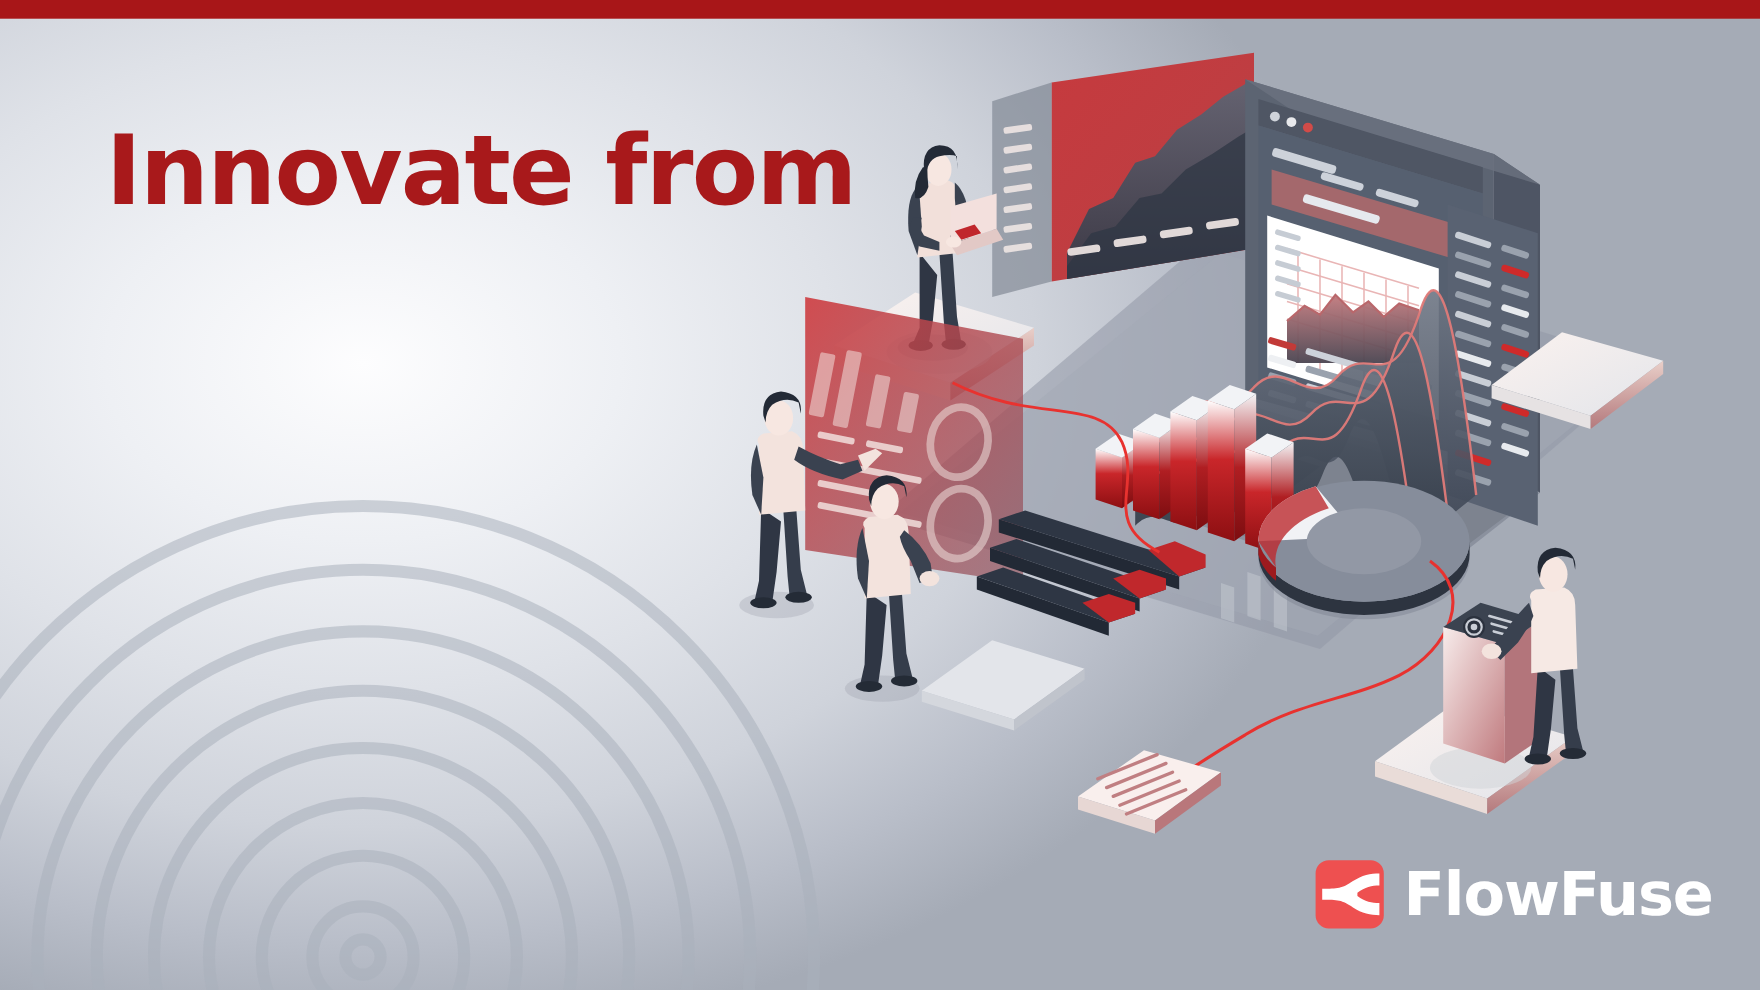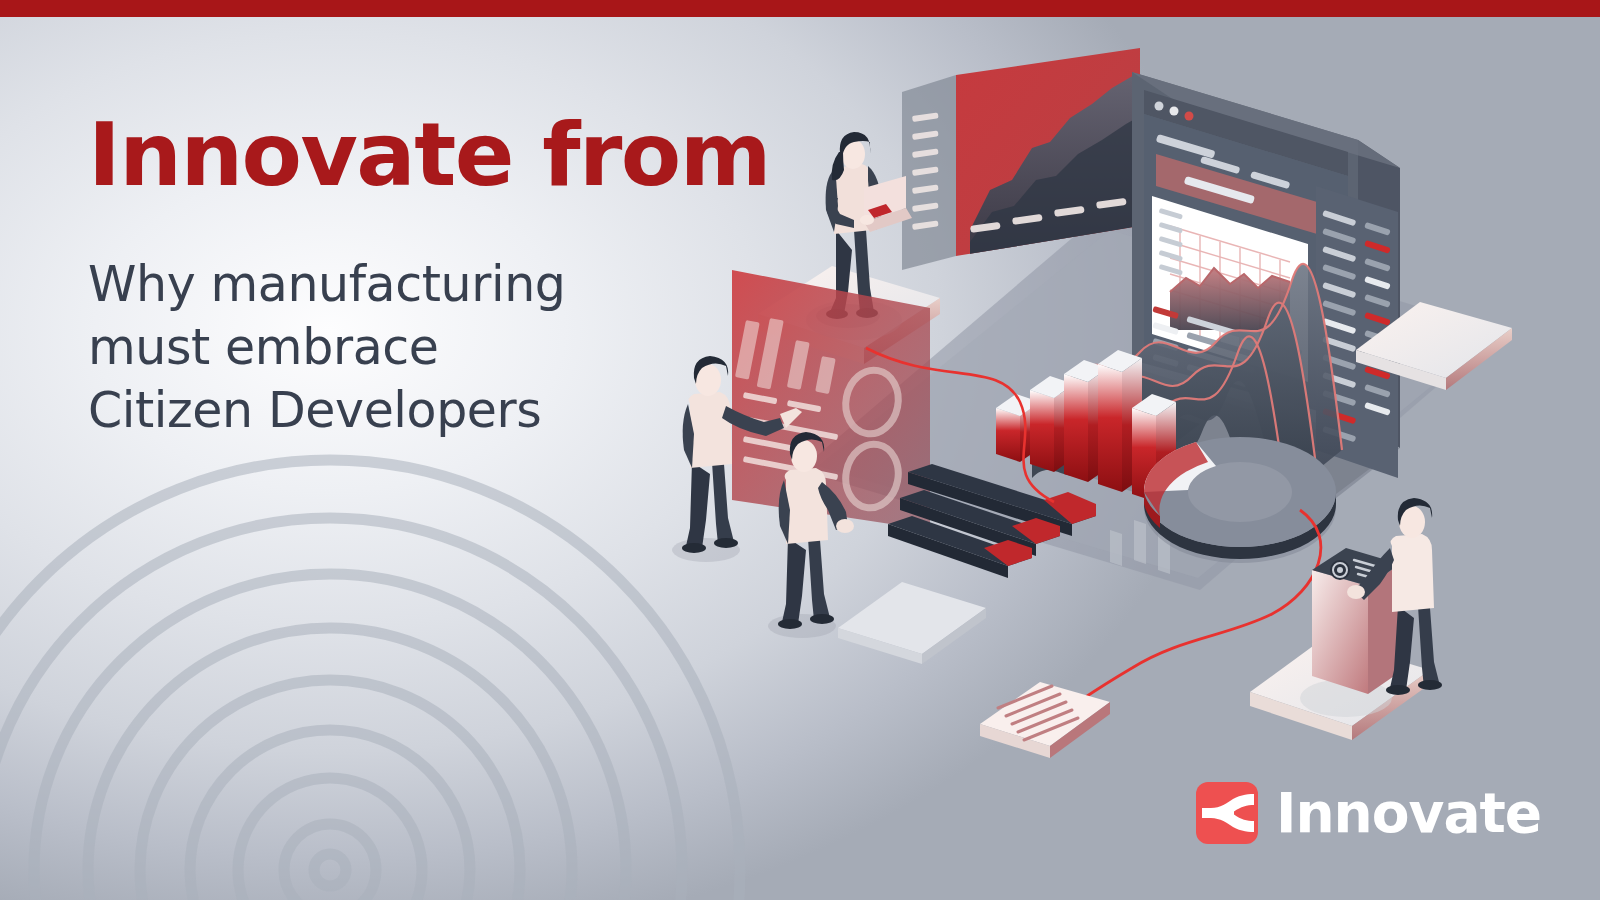--- a/index.html
+++ b/index.html
@@ -6,20 +6,21 @@
   body{
     width:1600px;height:900px;overflow:hidden;
     font-family:"DejaVu Sans", sans-serif;
     background:#9fa5b1;
   }
   #stage{
     position:relative;width:1600px;height:900px;overflow:hidden;
     background:
       radial-gradient(900px 620px at 330px 330px, #fdfdfe 0%, #eef0f4 26%, #dfe2e8 48%, #cfd3db 68%, #b9bec9 85%, #a5abb6 100%),
       linear-gradient(110deg,#e7e9ee 0%, #d8dbe2 30%, #b9bec9 60%, #9aa0ad 100%);
+    text-align: right;
   }
   
   .rings{position:absolute;left:0;bottom:0;width:760px;height:460px;overflow:hidden;pointer-events:none;}
   
   .topbar{position:absolute;left:0;top:0;width:1600px;height:17px;background:#a81618;}
   
   .copy{position:absolute;left:88px;top:112px;width:690px;}
   .headline{
     font-family:"DejaVu Sans", sans-serif;
     font-weight:700;color:#a8191b;
@@ -449,29 +450,24 @@
         <path d="M758 490 Q756 470 774 468 Q794 470 792 488 L790 478 Q778 472 766 480 Q760 486 760 496 Z" fill="#232a36"></path>
       </g>
 
     </svg>
   </div>
 
   <div class="copy">
     <h1 class="headline">
       <span>Innovate from</span><br>
     </h1>
-    <p class="subhead">
-      <span>Why manufacturing</span><br>
-      <span>must embrace</span><br>
-      <span>Citizen Developers</span>
-    </p>
   </div>
 
   <div class="logo">
     <div class="logo-mark">
       <svg width="62" height="62" viewBox="0 0 62 62" aria-hidden="true">
         <path d="M6 26 C20 26 24 26 34 19 C42 13.5 50 12 58 12 L58 23 C51 23 45 24.5 38 29.5 L38 32.5 C45 37.5 51 39 58 39 L58 50 C50 50 42 48.5 34 43 C24 36 20 36 6 36 Z" fill="#ffffff"></path>
       </svg>
     </div>
-    <div class="logo-word">Innovate</div>
+    <div class="logo-word">FlowFuse</div>
   </div>
 
 </div>
 
 </body></html>

